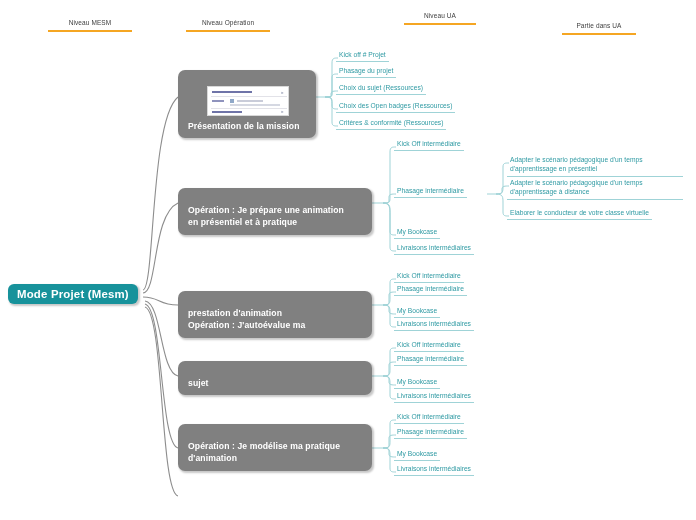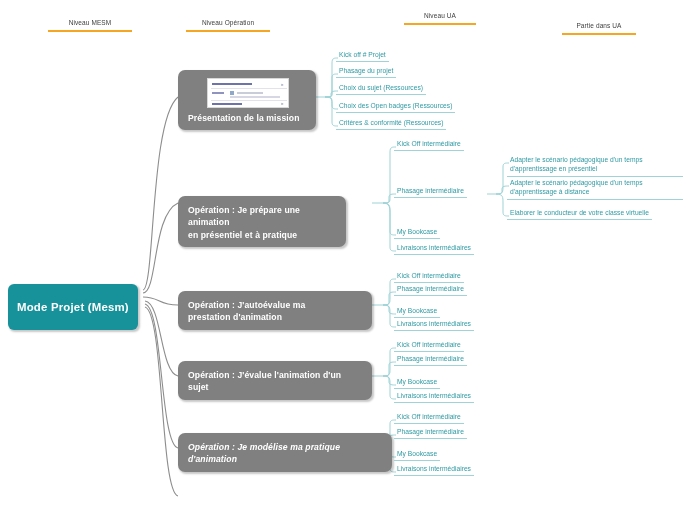--- a/index.html
+++ b/index.html
@@ -37,34 +37,34 @@
 
   
   .node1 {
     position:absolute;
     background:#808080;
     color:#ffffff;
     border-radius:7px;
     font-size:8.6px;
     font-weight:bold;
     line-height:12.4px;
-    padding:8px 9px 6px 10px;
+    padding:16px 9px 6px 10px;
     letter-spacing:.1px;
   }
   .node1.shadow { box-shadow:1.5px 1.5px 2px rgba(0,0,0,.22); }
 
   
   .root {
     position:absolute;
     background:#17929b;
     color:#ffffff;
     border-radius:6px;
     font-size:11.4px;
     font-weight:bold;
-    padding:17px 9px;
+    padding:4px 9px;
     letter-spacing:.2px;
     box-shadow:1.5px 1.5px 2px rgba(0,0,0,.22);
     white-space:nowrap;
   }
 
   
   .thumb {
     width:82px; height:30px;
     background:#ffffff;
     border:1px solid #d8d8d8;
@@ -197,21 +197,21 @@
   <div class="leaf" style="left:336px; top:83px;">
     <span>Choix du sujet  (Ressources)</span>
   </div>
   <div class="leaf" style="left:336px; top:101px;">
     <span>Choix des Open badges (Ressources)</span>
   </div>
   <div class="leaf" style="left:336px; top:118px;">
     <span>Critères &amp; conformité  (Ressources)</span>
   </div>
 
-  <div class="node1 shadow" style="left:178px; top:196px; width:168px;">
+  <div class="node1 shadow" style="left:178px; top:188px; width:194px;">
     <span class="cap">Opération : Je prépare une animation</span>
     <span class="cap">en présentiel et à pratique</span>
   </div>
 
   <div class="leaf" style="left:394px; top:139px;">
     <span>Kick Off intermédiaire</span>
   </div>
   <div class="leaf" style="left:394px; top:186px;">
     <span>Phasage intermédiaire</span>
   </div>
@@ -226,56 +226,55 @@
     <span>Adapter le scénario pédagogique d'un temps d'apprentissage en présentiel</span>
   </div>
   <div class="leaf wrap" style="left:507px; top:178px; width:176px;">
     <span>Adapter le scénario pédagogique d'un temps d'apprentissage à distance</span>
   </div>
   <div class="leaf" style="left:507px; top:208px;">
     <span>Elaborer le conducteur de votre classe virtuelle</span>
   </div>
 
   <div class="node1 shadow" style="left:178px; top:291px; width:194px;">
+    <span class="cap">prestation d'animation</span>
     <span class="cap">Opération : J'autoévalue ma</span>
-    <span class="cap">prestation d'animation</span>
   </div>
 
   <div class="leaf" style="left:394px; top:271px;">
     <span>Kick Off intermédiaire</span>
   </div>
   <div class="leaf" style="left:394px; top:284px;">
     <span>Phasage  intermédiaire</span>
   </div>
   <div class="leaf" style="left:394px; top:306px;">
     <span>My Bookcase</span>
   </div>
   <div class="leaf" style="left:394px; top:319px;">
     <span>Livraisons  intermédiaires</span>
   </div>
 
   <div class="node1 shadow" style="left:178px; top:361px; width:194px;">
-    <span class="cap">Opération : J'évalue l'animation d'un</span>
     <span class="cap">sujet</span>
   </div>
 
   <div class="leaf" style="left:394px; top:340px;">
     <span>Kick Off intermédiaire</span>
   </div>
   <div class="leaf" style="left:394px; top:354px;">
     <span>Phasage  intermédiaire</span>
   </div>
   <div class="leaf" style="left:394px; top:377px;">
     <span>My Bookcase</span>
   </div>
   <div class="leaf" style="left:394px; top:391px;">
     <span>Livraisons  intermédiaires</span>
   </div>
 
-  <div class="node1 shadow" style="left:178px; top:433px; width:214px;font-style:italic;">
+  <div class="node1 shadow" style="left:178px; top:424px; width:194px;">
     <span class="cap">Opération : Je modélise ma pratique</span>
     <span class="cap">d'animation</span>
   </div>
 
   <div class="leaf" style="left:394px; top:412px;">
     <span>Kick Off intermédiaire</span>
   </div>
   <div class="leaf" style="left:394px; top:427px;">
     <span>Phasage  intermédiaire</span>
   </div>

